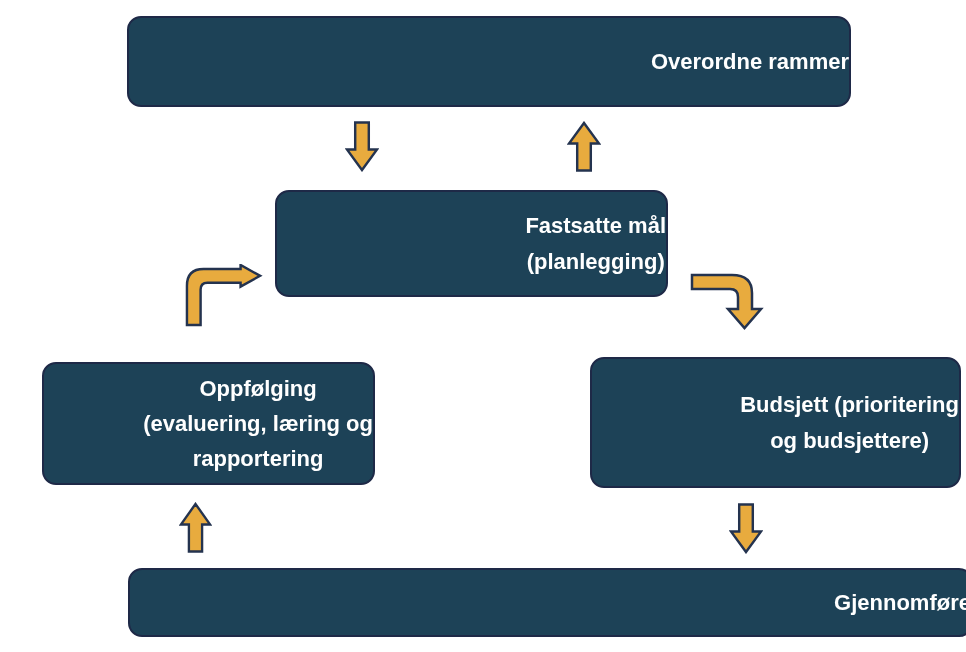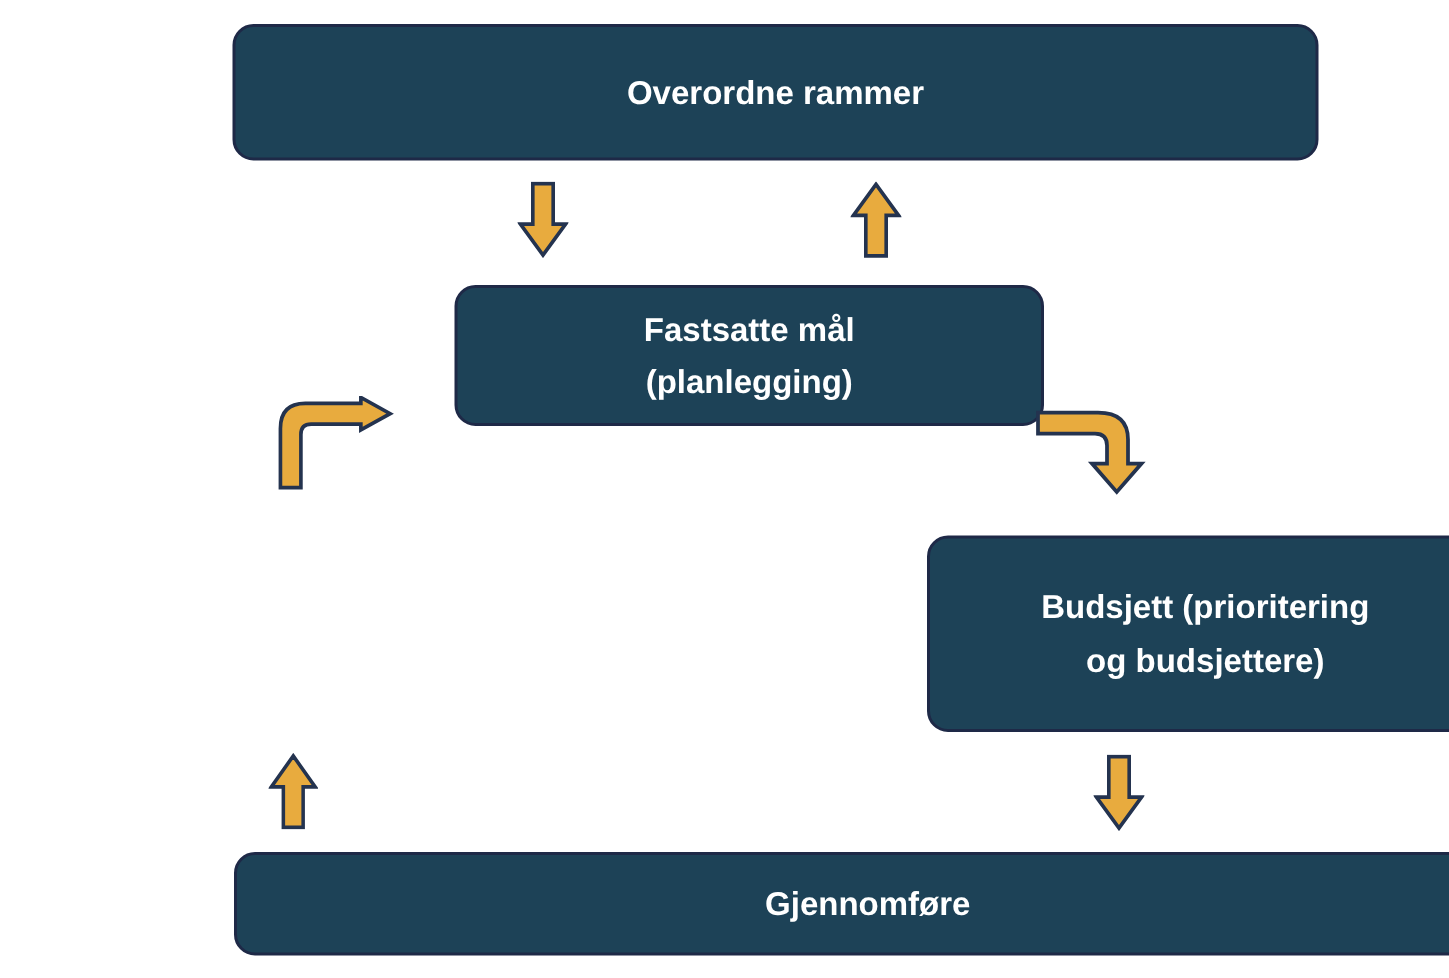--- a/index.html
+++ b/index.html
@@ -16,31 +16,30 @@
     width:966px;height:652px;
     background:var(--bg);
     font-family:"Liberation Sans", sans-serif;
     overflow:hidden;
   }
   .node{
     position:absolute;
     background:var(--box-fill);
     border:2.5px solid var(--box-border);
     border-radius:14px;
-    display:flex;align-items:center;justify-content:center;
+    display:flex;align-items:center;justify-content:flex-end;
     color:var(--text);
     font-size:22px;font-weight:bold;
     text-align:center;
     line-height:1.6;
     white-space:pre-line;
     box-sizing:border-box;
-    margin-left:28px;
   }
   .node-overordne  {left:127px; top:16px;  width:724px; height:91px;}
-  .node-fastsatte  {left:275px; top:190px; width:393px; height:94px;}
+  .node-fastsatte  {left:275px; top:190px; width:393px; height:107px;}
   .node-oppfolging {left:42px;  top:362px; width:333px; height:123px;}
   .node-budsjett   {left:590px; top:357px; width:371px; height:131px;}
   .node-gjennomfore{left:128px; top:568px; width:845px; height:69px;}
   .arrow{position:absolute;}
   .arrow svg{display:block;width:100%;height:100%;}
   .arrow-down-1 {left:345px; top:121px; width:34px; height:51px;}
   .arrow-up-1   {left:567px; top:121px; width:34px; height:51px;}
   .elbow-left   {left:185px; top:264px; width:78px; height:63px;}
   .elbow-right  {left:690px; top:273px; width:78px; height:62px;}
   .arrow-up-2   {left:179px; top:502px; width:33px; height:51px;}
@@ -54,20 +53,25 @@
 
   <div class="node node-overordne">
     <span>Overordne rammer</span>
   </div>
 
   <div class="node node-fastsatte">
     <span>Fastsatte mål
 (planlegging)</span>
   </div>
 
+  <div class="node node-oppfolging">
+    <span>Oppfølging
+(evaluering, læring og
+rapportering</span>
+  </div>
 
   <div class="node node-budsjett">
     <span>Budsjett (prioritering
 og budsjettere)</span>
   </div>
 
   <div class="node node-gjennomfore">
     <span>Gjennomføre</span>
   </div>
 

